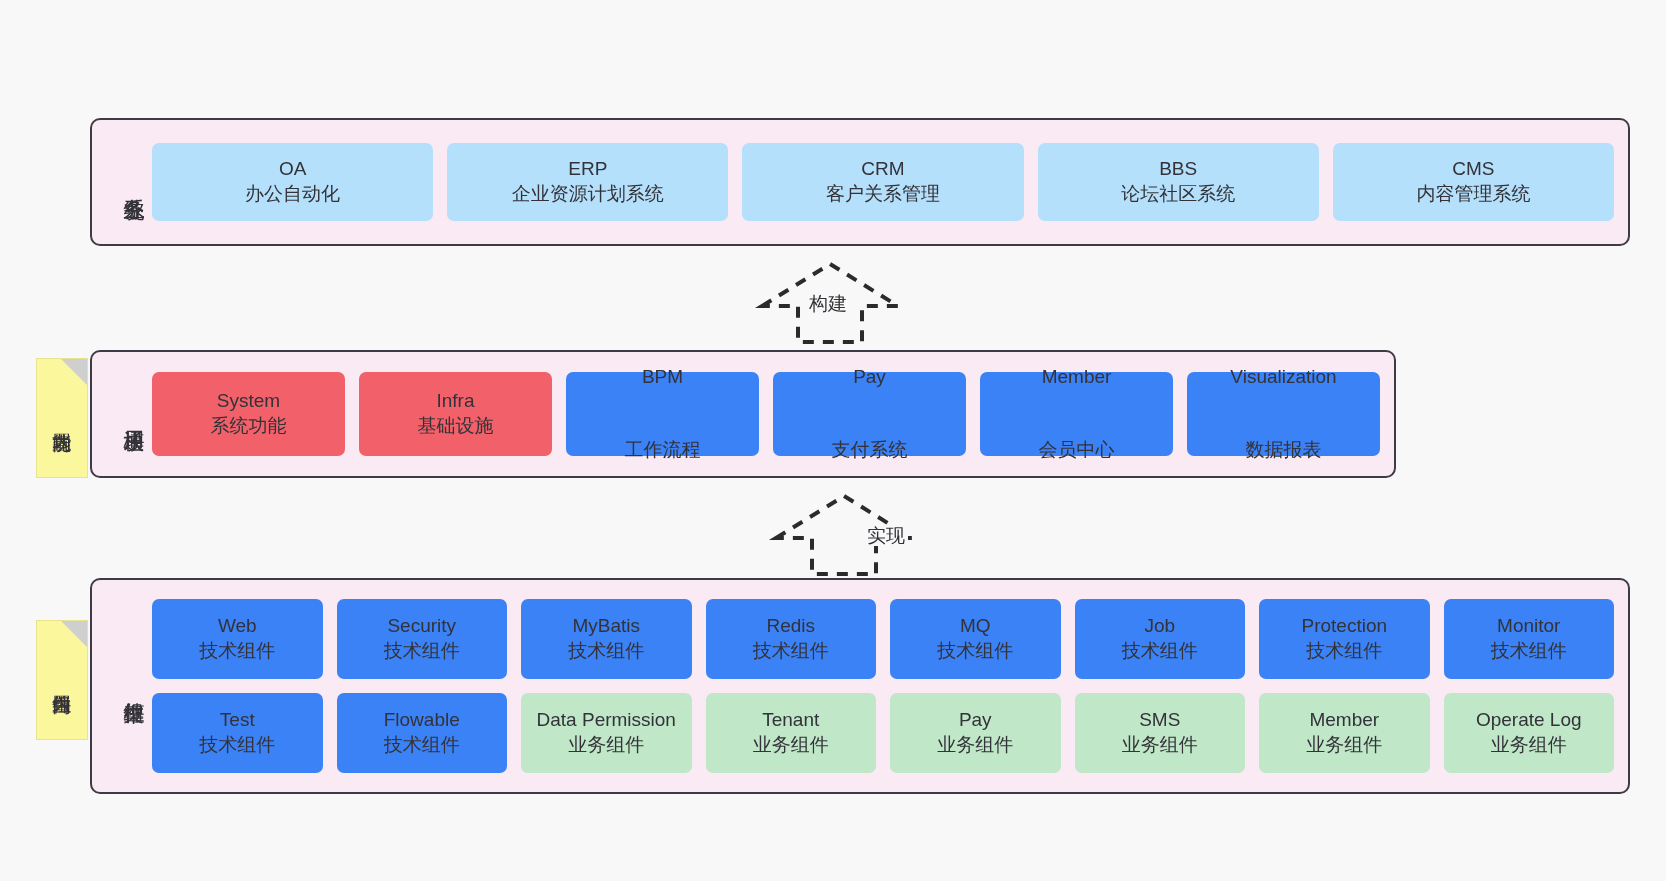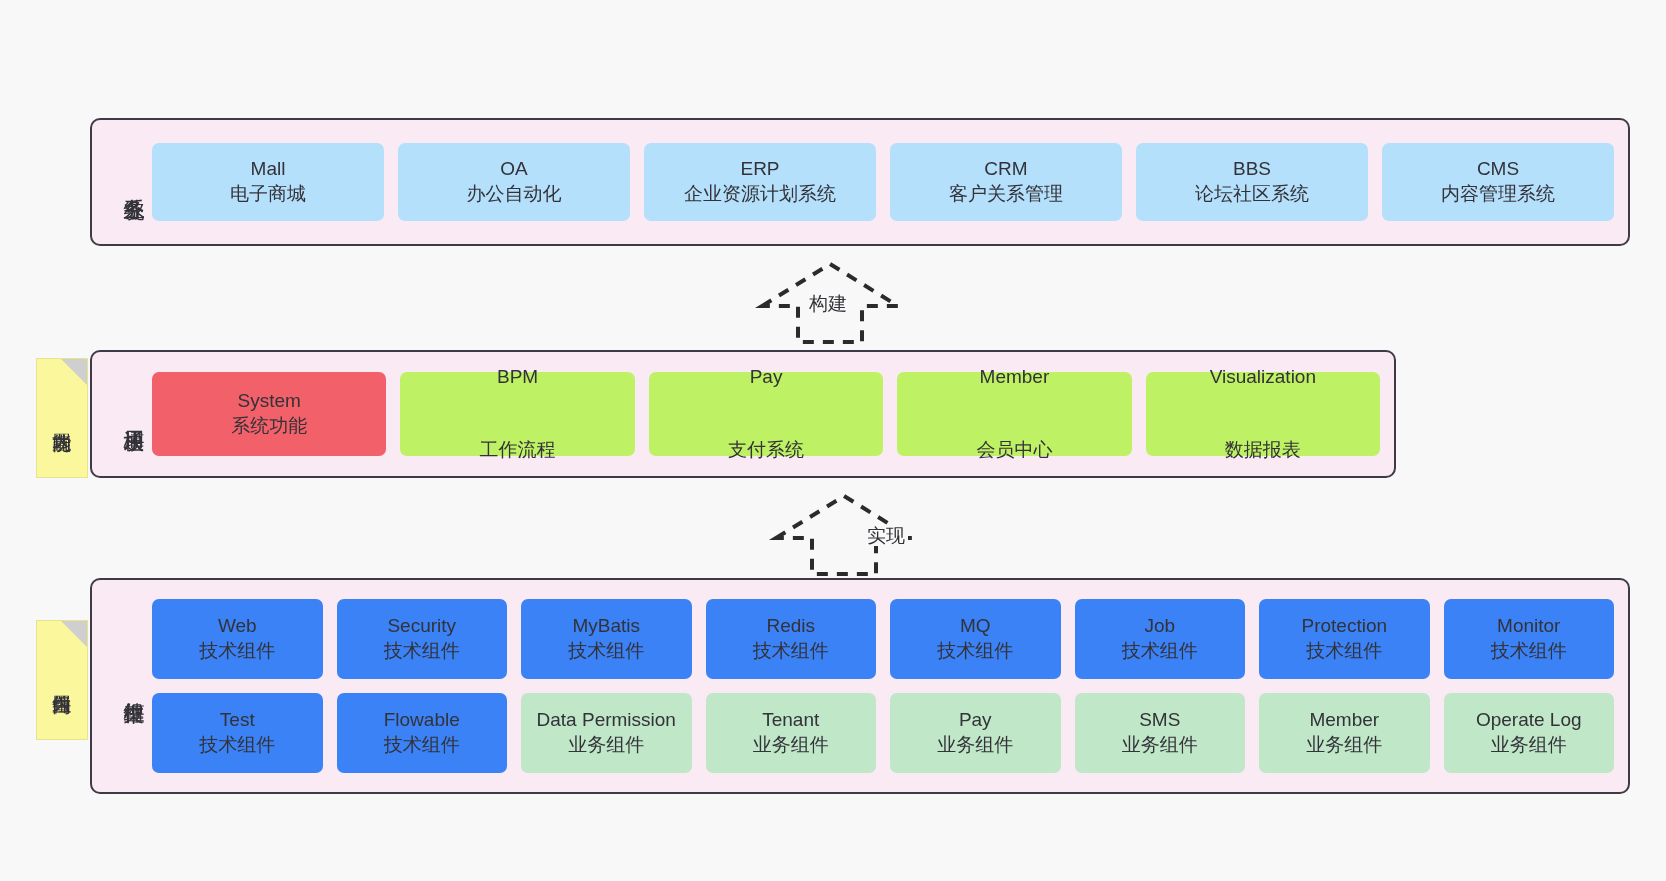--- a/index.html
+++ b/index.html
@@ -68,21 +68,21 @@
     font-size: 19px;
     line-height: 1.30;
     color: #333238;
     padding: 4px 6px;
     box-sizing: border-box;
   }
   .card .ln { display: block; }
 
   .card.biz       { background: #b5e0fb; height: 78px; }
   .card.core      { background: #f2606a; height: 84px; }
-  .card.core.soft { background: #bef264; gap: 48px; }
+  .card.core.soft { background: #3b82f6; gap: 48px; }
   .card.tech      { background: #3b82f6; height: 80px; }
   .card.bizcomp   { background: #bfe7c8; height: 80px; }
 
   
   .note {
     position: absolute;
     background: #fbf79c;
     border: 1px solid #e8e48d;
     box-sizing: border-box;
     font-size: 19px;
@@ -117,24 +117,20 @@
   }
 </style>
 </head>
 <body>
 
 <div class="layer" style="left:90px; top:118px; width:1540px; height:128px;">
   <div class="layer-title">业务系统</div>
   <div class="layer-body">
     <div class="row">
 
-      <div class="card biz">
-        <span class="ln">Mall</span>
-        <span class="ln">电子商城</span>
-      </div>
 
       <div class="card biz">
         <span class="ln">OA</span>
         <span class="ln">办公自动化</span>
       </div>
 
       <div class="card biz">
         <span class="ln">ERP</span>
         <span class="ln">企业资源计划系统</span>
       </div>
@@ -173,20 +169,24 @@
 <div class="layer" style="left:90px; top:350px; width:1306px; height:128px;">
   <div class="layer-title">通用模块</div>
   <div class="layer-body">
     <div class="row">
 
       <div class="card core">
         <span class="ln">System</span>
         <span class="ln">系统功能</span>
       </div>
 
+      <div class="card core">
+        <span class="ln">Infra</span>
+        <span class="ln">基础设施</span>
+      </div>
 
       <div class="card core soft">
         <span class="ln">BPM</span>
         <span class="ln">工作流程</span>
       </div>
 
       <div class="card core soft">
         <span class="ln">Pay</span>
         <span class="ln">支付系统</span>
       </div>

